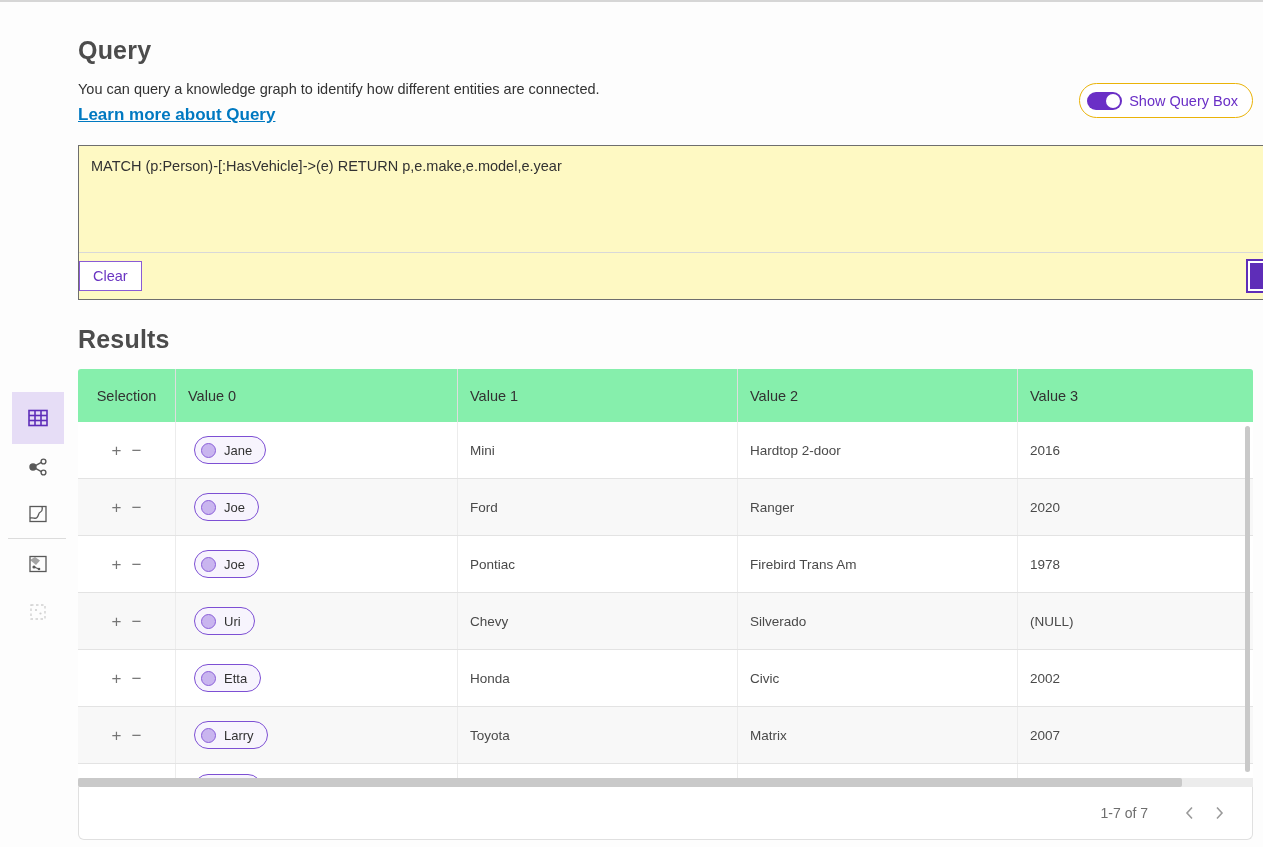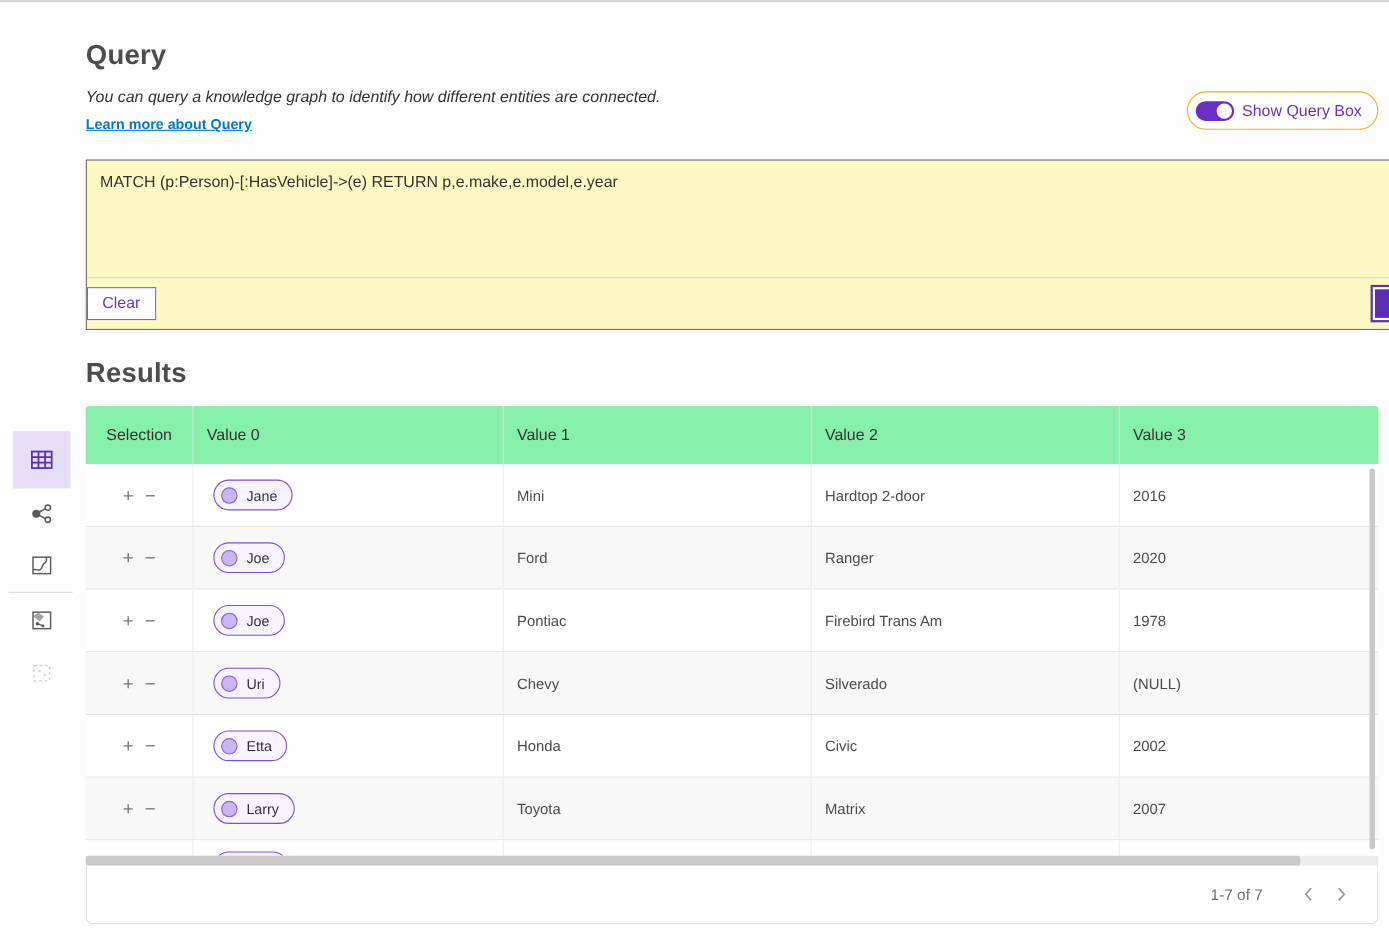--- a/index.html
+++ b/index.html
@@ -7,22 +7,22 @@
   #app { position:relative; width:1263px; height:847px; background:#fdfdfd; overflow:hidden; border-top:2px solid #d6d6d6; }
 
   
   .side-icon { position:absolute; left:12px; width:52px; height:48px; display:flex; align-items:center; justify-content:center; color:#595959; cursor:pointer; }
   .side-icon.active { background:#e6ddf6; height:52px; color:#5e2db8; }
   .side-divider { position:absolute; left:8px; width:58px; height:1px; background:#dcdcdc; }
   .side-icon.disabled { color:#cfcfcf; }
 
   
   .h1 { position:absolute; left:78px; font-size:25px; font-weight:700; color:#4c4c4c; letter-spacing:.2px; }
-  .desc { position:absolute; left:78px; font-size:14.5px; color:#323232;font-style:italic; }
-  .learn-link { position:absolute; left:78px; font-size:13px; font-weight:700; color:#0079c1; text-decoration:underline; cursor:pointer; }
+  .desc { position:absolute; left:78px; font-size:14.5px; color:#323232; }
+  .learn-link { position:absolute; left:78px; font-size:17px; font-weight:700; color:#0079c1; text-decoration:underline; cursor:pointer; }
 
   
   .toggle-pill { position:absolute; right:10px; top:81px; height:35px; border:1px solid #eab308; border-radius:18px; background:#fff; display:flex; align-items:center; gap:7px; padding:0 14px 0 7px; cursor:pointer; }
   .switch { position:relative; width:35px; height:18px; border-radius:9px; background:#6a2fc6; }
   .switch .knob { position:absolute; top:2px; right:2px; width:14px; height:14px; border-radius:50%; background:#fff; }
   .toggle-label { font-size:14.5px; color:#6a2fc6; }
 
   
   .query-box { position:absolute; left:78px; top:143px; width:1250px; height:155px; border:1px solid #6e6e6e; background:#fef9c3; }
   .query-text { position:relative; width:100%; height:107px; border:none; border-bottom:1px solid #d8d8d8; }

